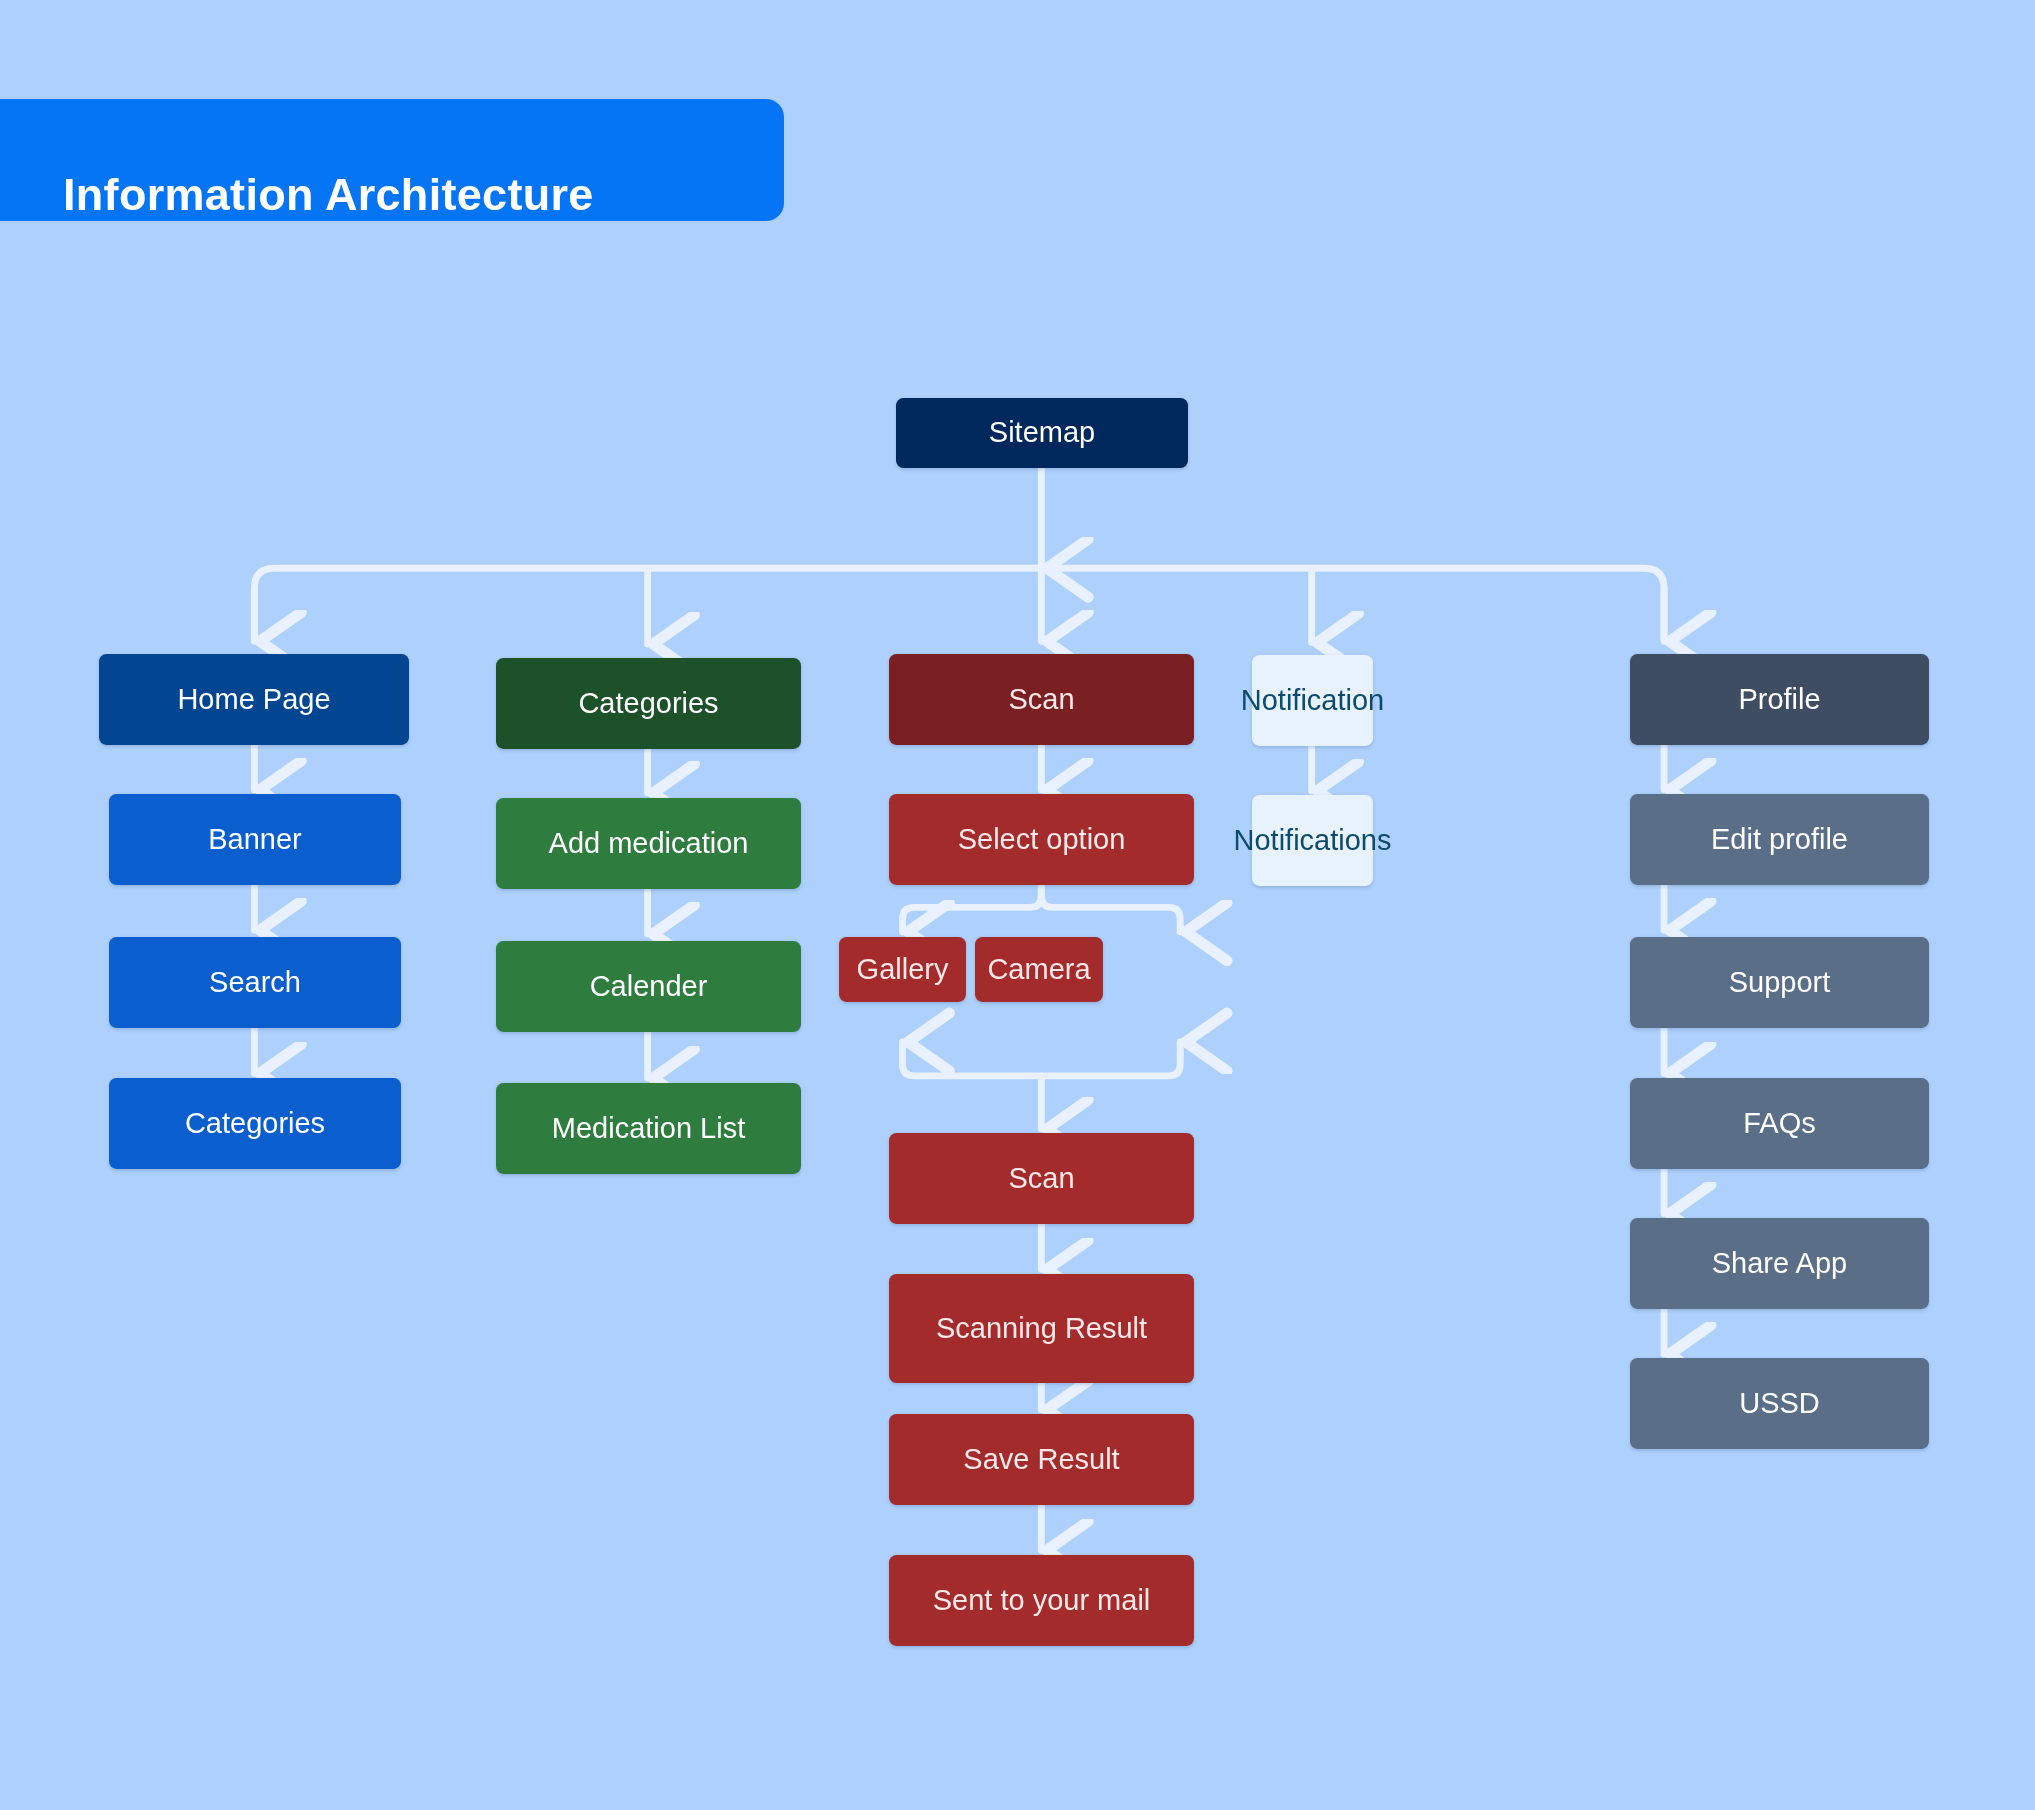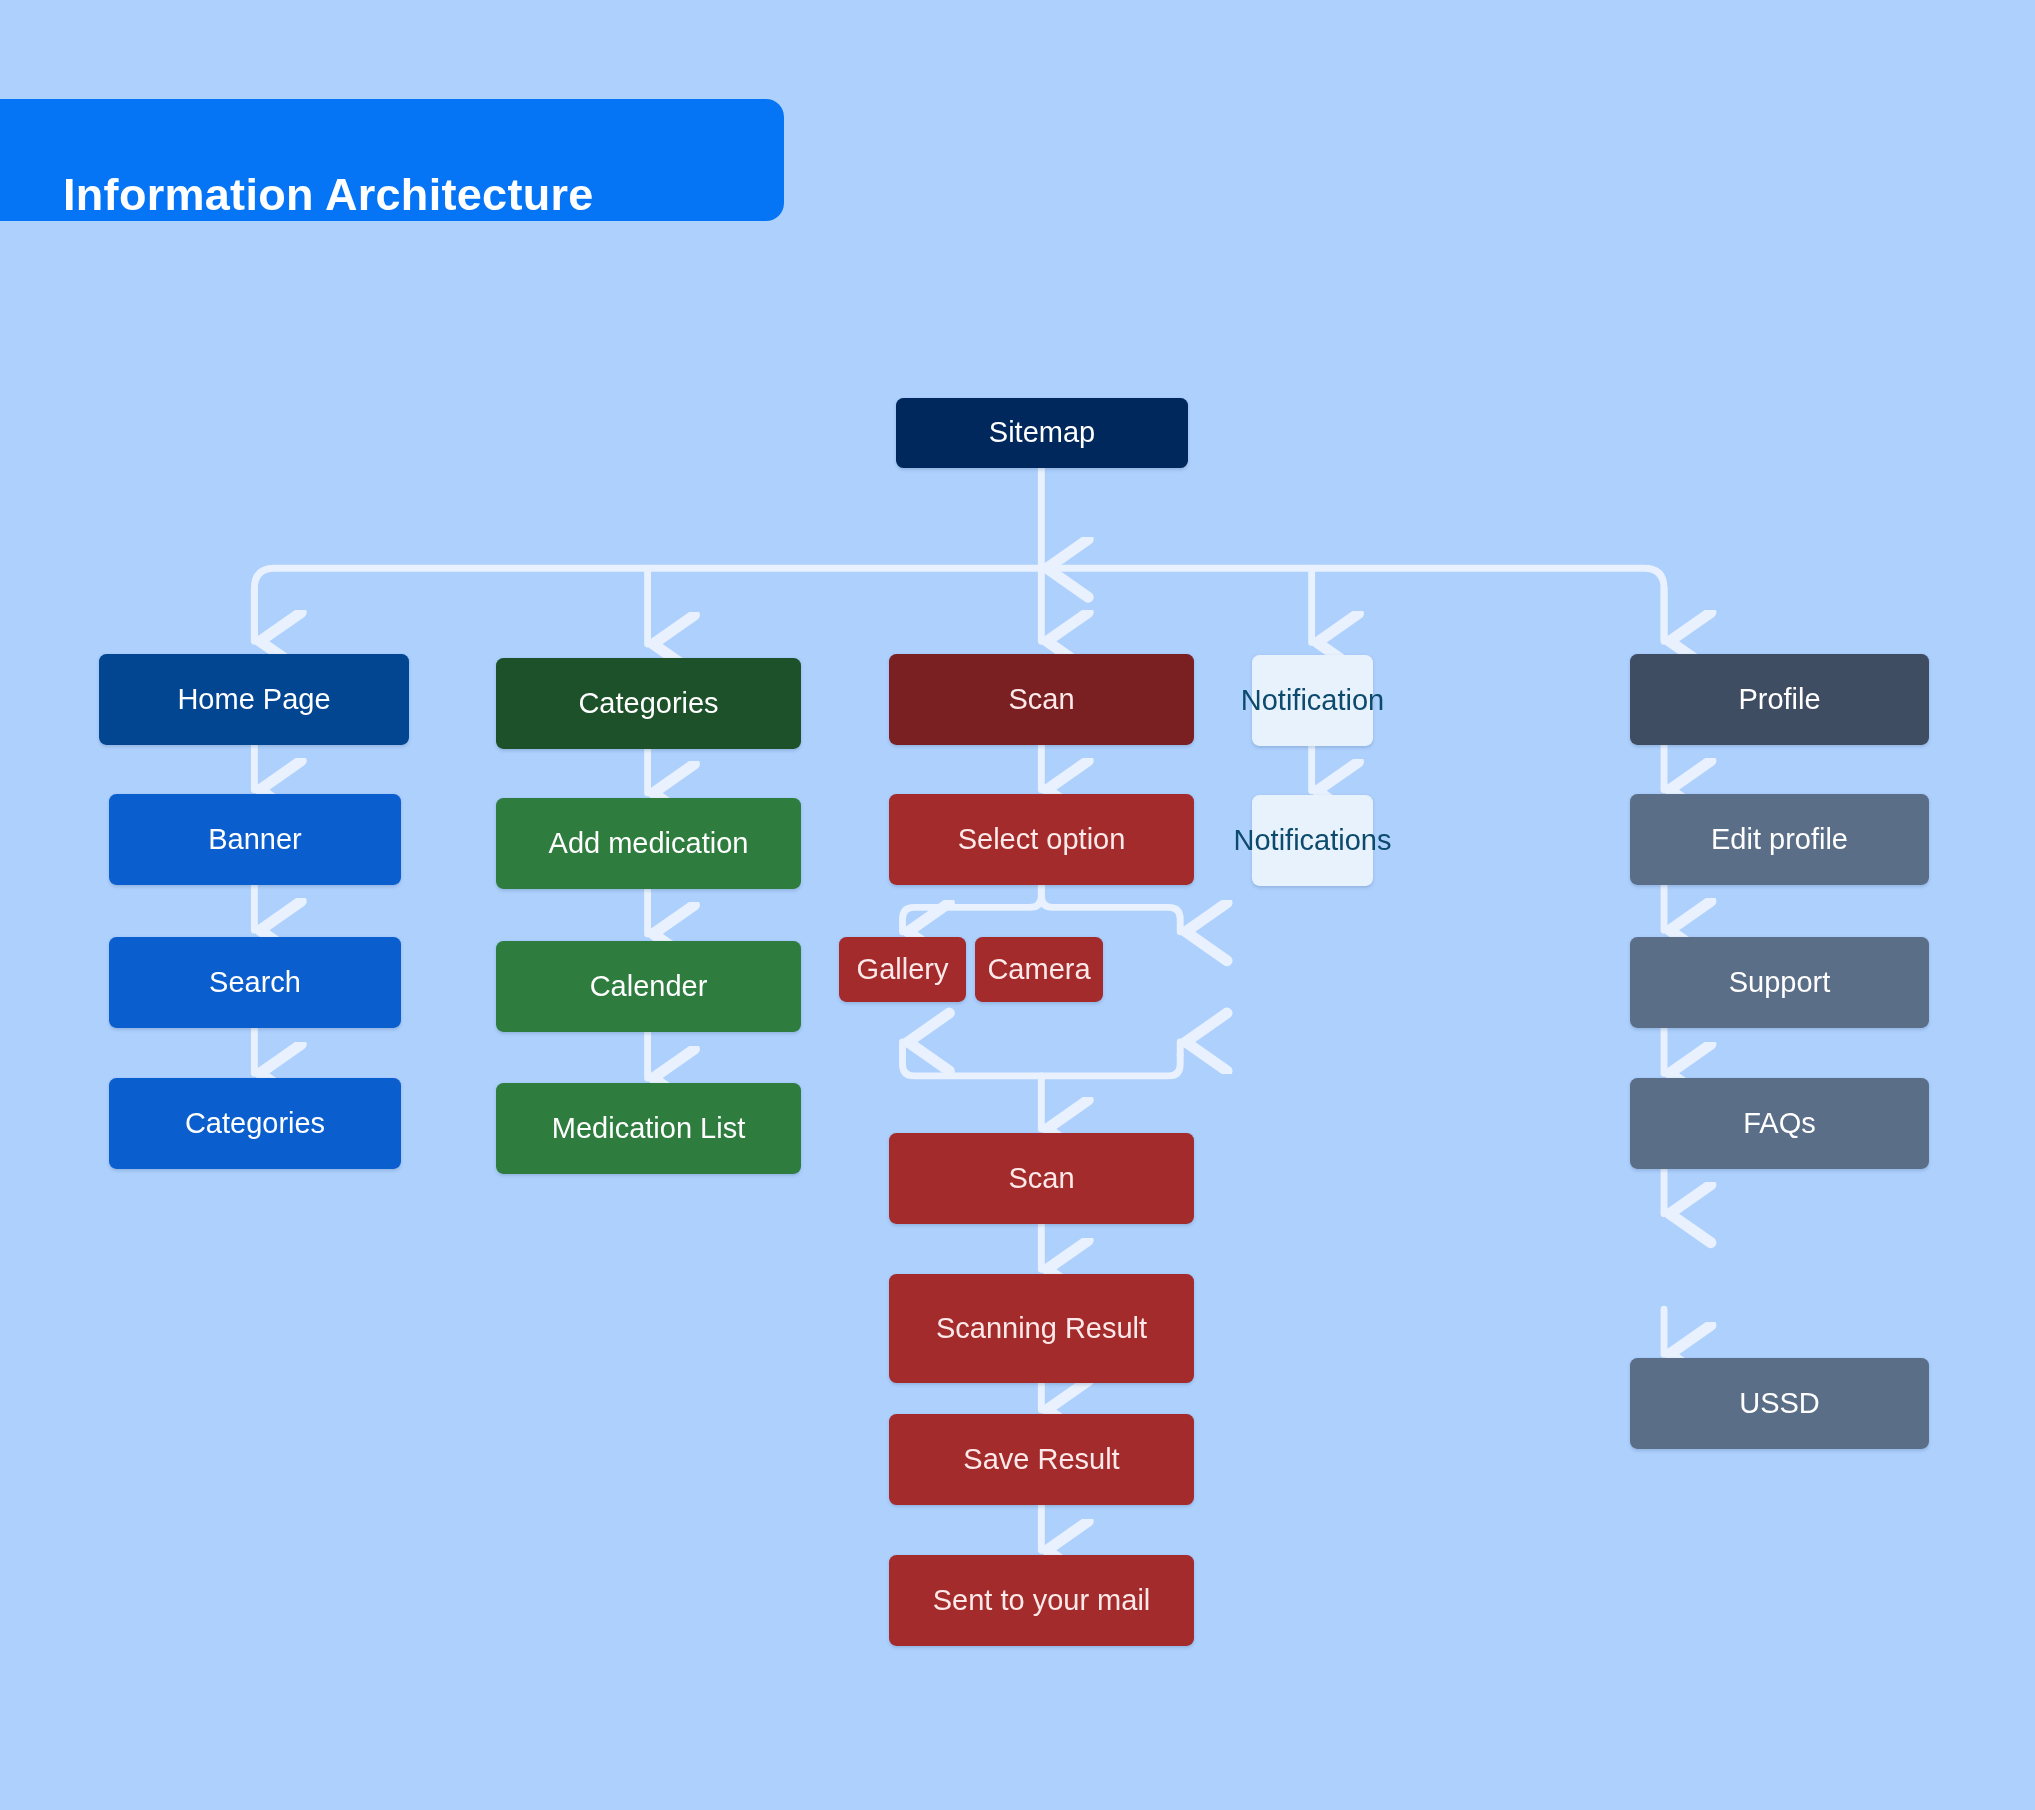--- a/index.html
+++ b/index.html
@@ -133,16 +133,17 @@
   <div class="node" style="left:889px;top:1414px;width:305px;height:91px;background:#a32b2b;color:#fde9e9;">Save Result</div>
   <div class="node" style="left:889px;top:1555px;width:305px;height:91px;background:#a32b2b;color:#fde9e9;">Sent to your mail</div>
 
   <div class="node light" style="left:1252px;top:655px;width:121px;height:91px;background:#e8f2fc;width:121px;">Notification</div>
   <div class="node light" style="left:1252px;top:795px;width:121px;height:91px;background:#e8f2fc;">Notifications</div>
 
   <div class="node" style="left:1630px;top:654px;width:299px;height:91px;background:#3f4d63;">Profile</div>
   <div class="node" style="left:1630px;top:794px;width:299px;height:91px;background:#5b6e87;">Edit profile</div>
   <div class="node" style="left:1630px;top:937px;width:299px;height:91px;background:#5b6e87;">Support</div>
   <div class="node" style="left:1630px;top:1078px;width:299px;height:91px;background:#5b6e87;">FAQs</div>
+  <div class="node" style="left:1630px;top:1218px;width:299px;height:91px;background:#5b6e87;">Share App</div>
   <div class="node" style="left:1630px;top:1358px;width:299px;height:91px;background:#5b6e87;">USSD</div>
 
 </div>
 
 
 </body></html>

